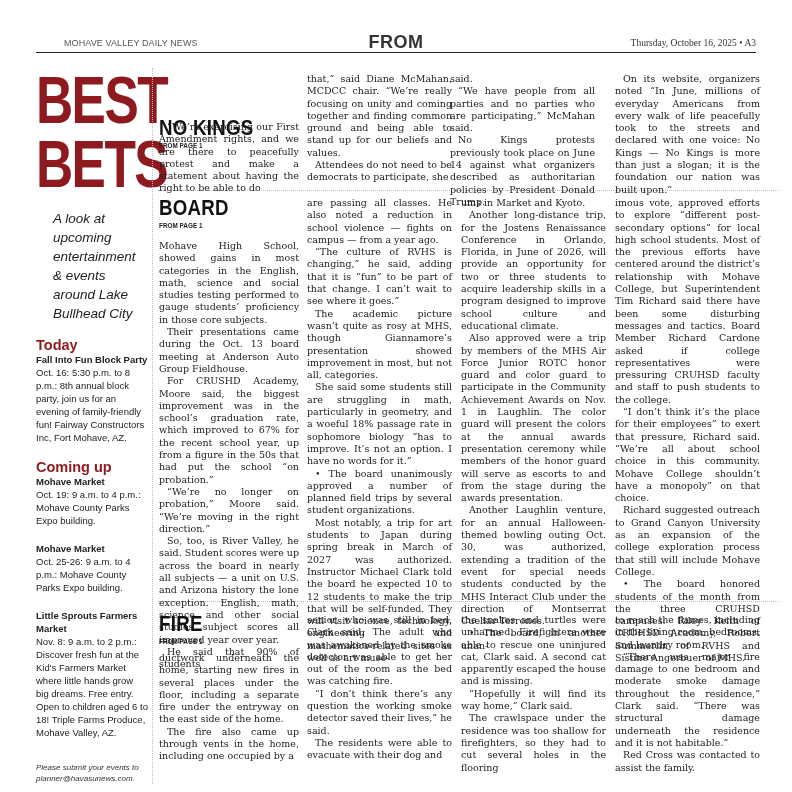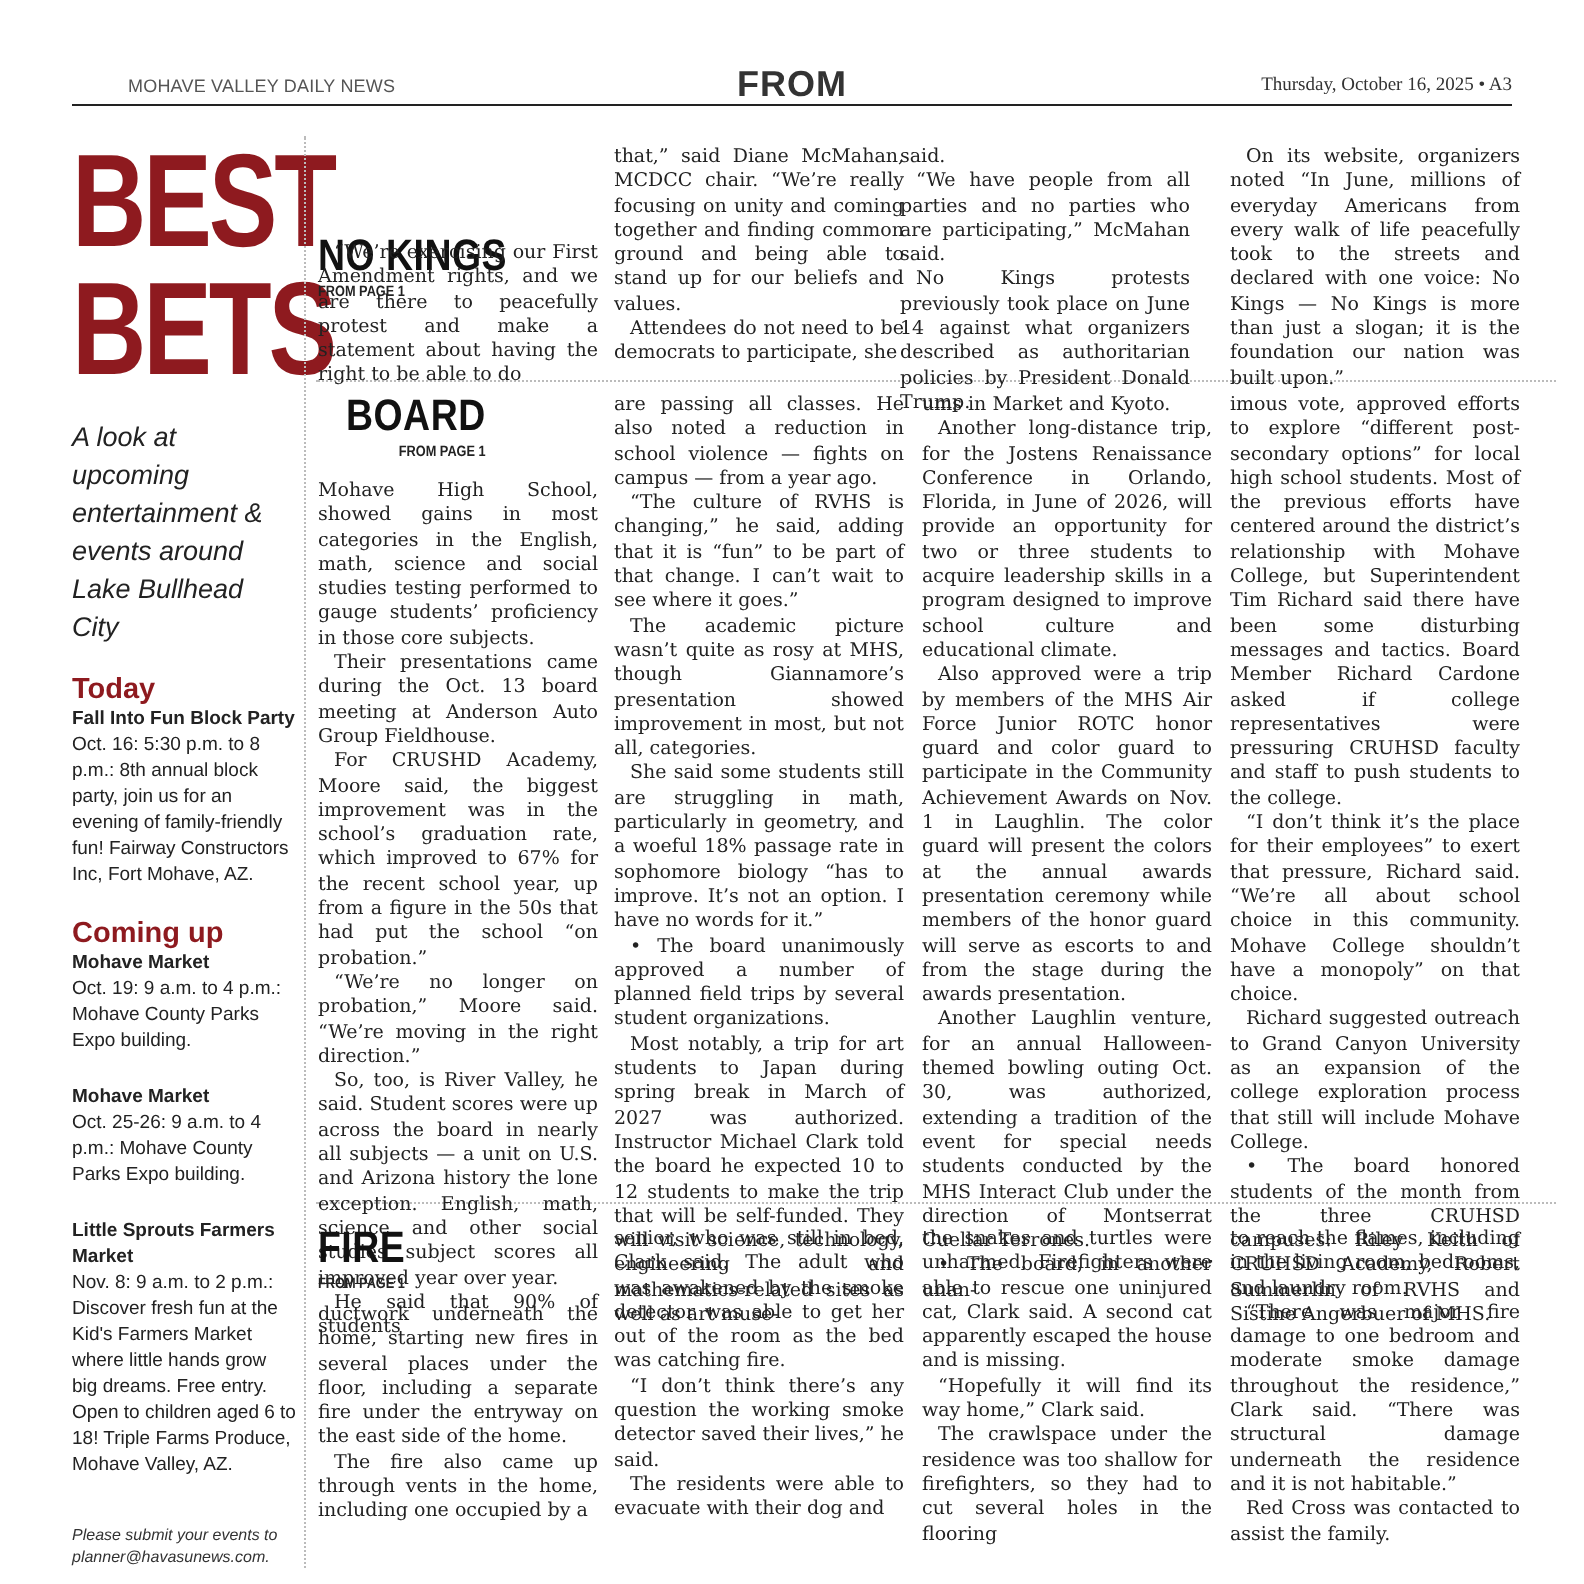--- a/index.html
+++ b/index.html
@@ -6,21 +6,21 @@
   html, body { width: 792px; height: 792px; background: #ffffff; overflow: hidden; }
   body { position: relative; font-family: "DejaVu Serif", serif; color: #222; }
 
   .masthead { position: absolute; left: 36px; top: 33px; width: 720px; height: 20px; border-bottom: 1.5px solid #222; }
   .mh-left { position: absolute; left: 0; top: 5px; font-family: "Liberation Sans", sans-serif; font-size: 9px; color: #555; letter-spacing: 0.1px; margin-left: 28px; }
   .mh-center { position: absolute; left: 0; right: 0; top: -1px; text-align: center; font-family: "Liberation Sans", sans-serif; font-weight: bold; font-size: 18px; color: #333; letter-spacing: 0.5px; }
   .mh-right { position: absolute; right: 0; top: 5px; font-family: "Liberation Serif", serif; font-size: 9.5px; color: #333; }
 
   .sidebar { position: absolute; left: 36px; top: 68px; width: 112px; font-family: "Liberation Sans", sans-serif; }
   .bb-title { font-family: "Liberation Sans", sans-serif; font-weight: bold; color: #8e1a1f; font-size: 66px; line-height: 64px; letter-spacing: -2px; transform: scaleX(0.78); transform-origin: left top; }
-  .bb-sub { font-style: italic; font-size: 13.5px; line-height: 19px; color: #222; margin-top: 13px; }
+  .bb-sub { font-style: italic; font-size: 13.5px; line-height: 19px; color: #222; margin-top: 13px; margin-left: 17px; }
   .bb-section { color: #8e1a1f; font-weight: bold; font-size: 14.5px; margin-top: 14px; line-height: 16px; }
   .bb-event { margin-bottom: 15px; }
   .bb-event-title { font-weight: bold; font-size: 9.5px; line-height: 13px; color: #222; }
   .bb-event-body { font-size: 9.5px; line-height: 13px; color: #222; }
   .bb-footer { position: absolute; left: 36px; top: 762px; width: 112px; font-family: "Liberation Sans", sans-serif; font-style: italic; font-size: 8px; line-height: 11px; color: #333; }
 
   .vrule { position: absolute; left: 152px; top: 68px; height: 716px; border-left: 1px dotted #bbb; }
   .hrule { position: absolute; left: 158px; width: 620px; border-top: 1px dotted #bbb; }
 
   .hed { font-family: "Liberation Sans", sans-serif; font-weight: bold; font-size: 22px; line-height: 22px; color: #111; transform: scaleX(0.85); transform-origin: left top; letter-spacing: 0.3px; }
@@ -84,21 +84,21 @@
 </div>
 <div class="col" style="left:450px; top:73px; width:145px;">
   <p class="noindent">said.</p>
   <p>“We have people from all parties and no parties who are participating,” McMahan said.</p>
   <p>No Kings protests previously took place on June 14 against what organizers described as authoritarian policies by President Donald Trump.</p>
 </div>
 <div class="col" style="left:615px; top:73px; width:145px;">
   <p>On its website, organizers noted “In June, millions of everyday Americans from every walk of life peacefully took to the streets and declared with one voice: No Kings — No Kings is more than just a slogan; it is the foundation our nation was built upon.”</p>
 </div>
 
-<div class="story-head" style="left:173px; top:197px;text-align:right;">
+<div class="story-head" style="left:159px; top:197px;">
   <div class="hed">BOARD</div>
   <div class="from">FROM PAGE 1</div>
 </div>
 <div class="col" style="left:159px; top:240px; width:140px;">
   <p class="noindent">Mohave High School, showed gains in most categories in the English, math, science and social studies testing performed to gauge students’ proficiency in those core subjects.</p>
   <p>Their presentations came during the Oct. 13 board meeting at Anderson Auto Group Fieldhouse.</p>
   <p>For CRUSHD Academy, Moore said, the biggest improvement was in the school’s graduation rate, which improved to 67% for the recent school year, up from a figure in the 50s that had put the school “on probation.”</p>
   <p>“We’re no longer on probation,” Moore said. “We’re moving in the right direction.”</p>
   <p>So, too, is River Valley, he said. Student scores were up across the board in nearly all subjects — a unit on U.S. and Arizona history the lone exception. English, math, science and other social studies subject scores all improved year over year.</p>
   <p>He said that 90% of students</p>

